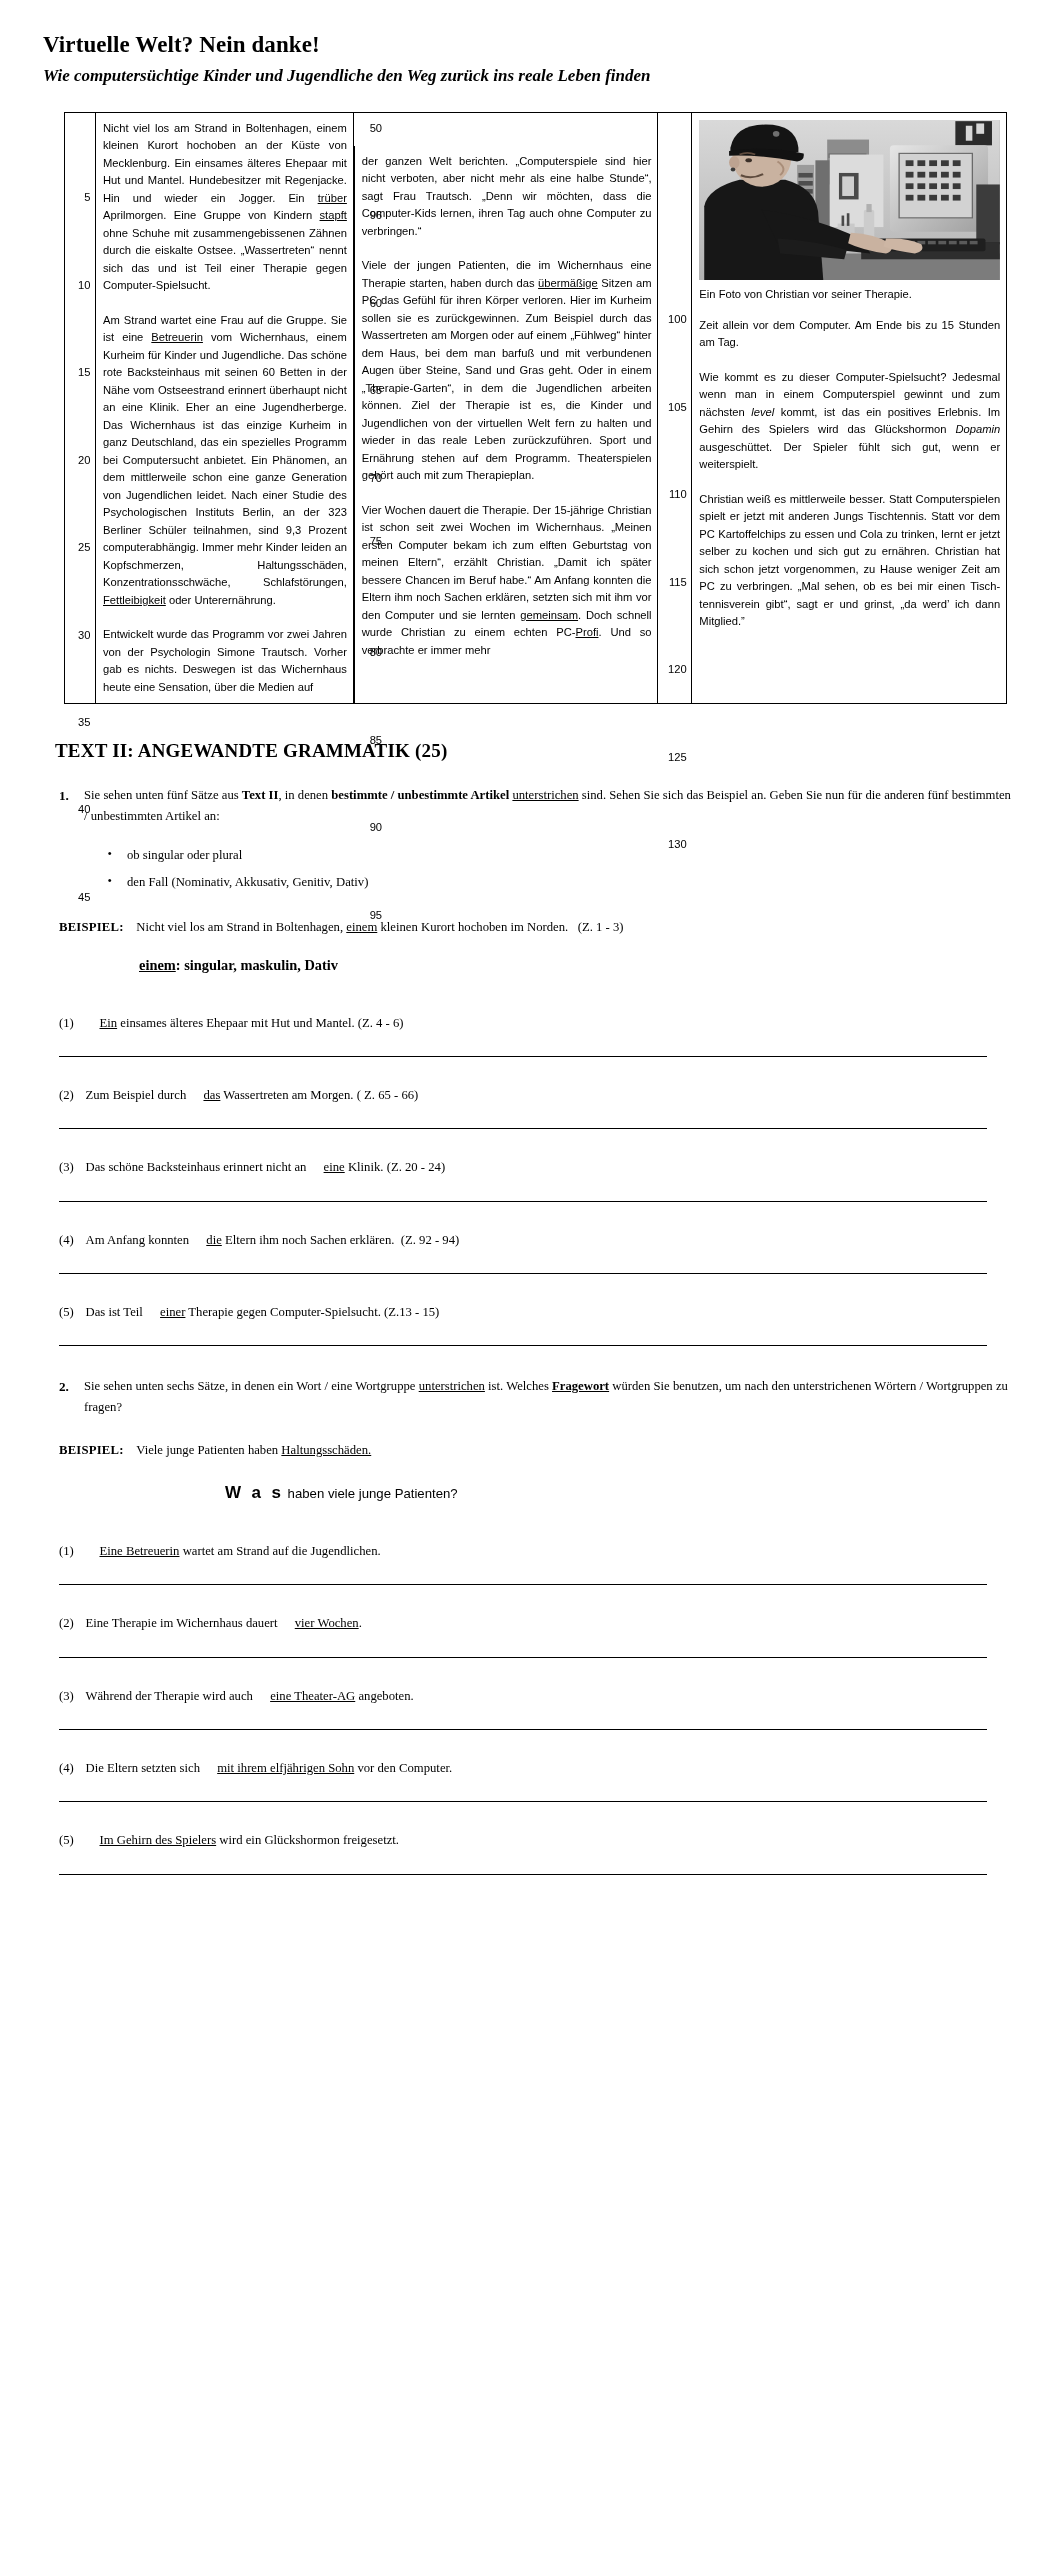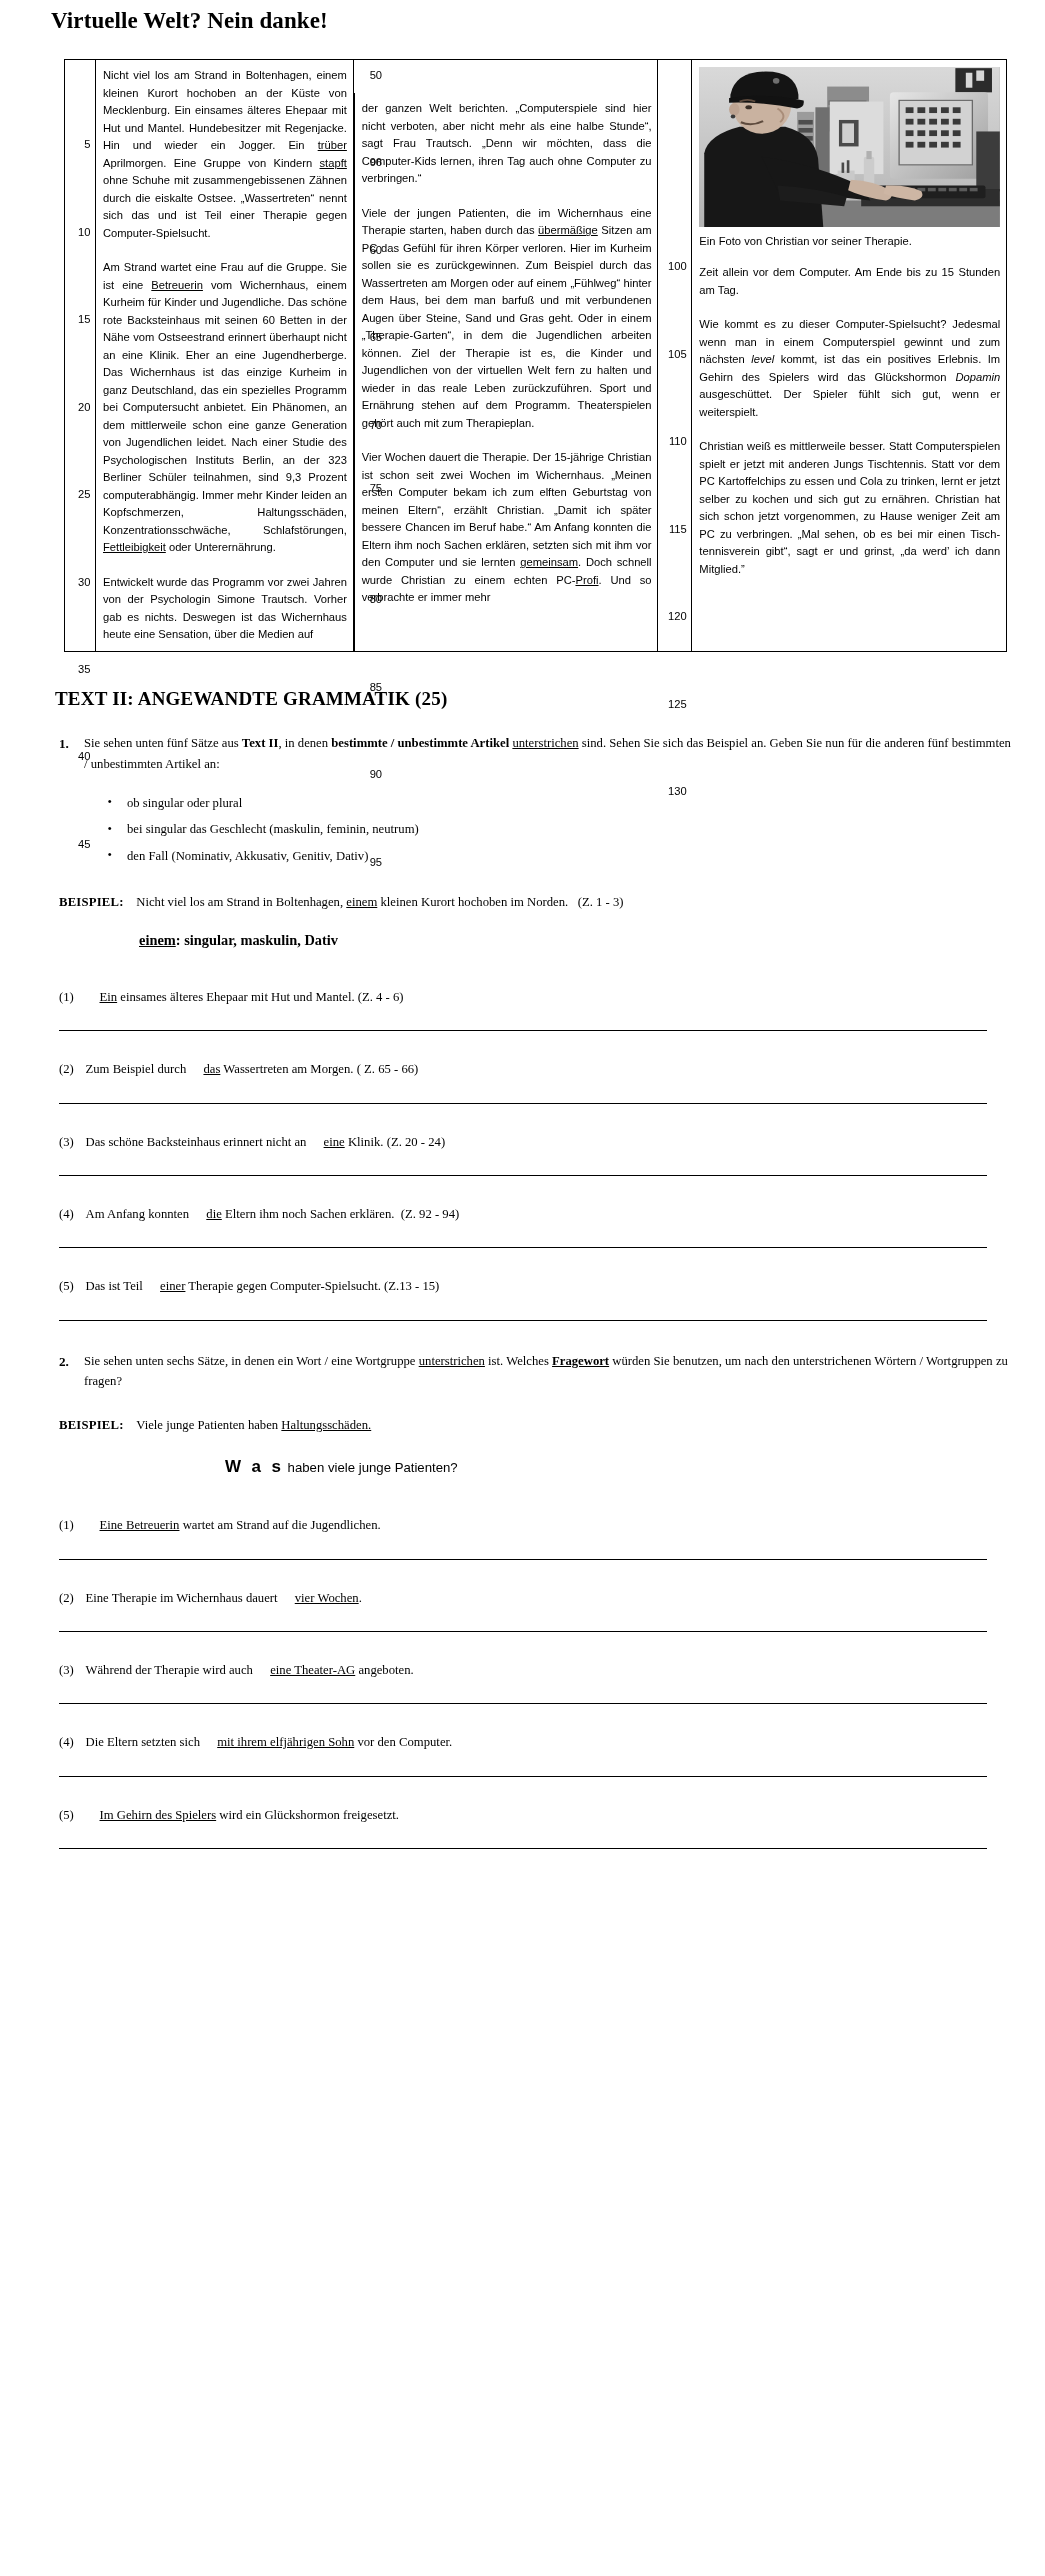--- a/index.html
+++ b/index.html
@@ -15,21 +15,21 @@
   }
   .page {
     position: relative;
     width: 1046px;
     min-height: 2576px;
     box-sizing: border-box;
     padding: 0 35px;
   }
 
   
-  .doc-header { padding-top: 8px; margin-left: 8px; }
+  .doc-header { padding-top: 32px; }
   .doc-title {
     font-family: "Liberation Serif", serif;
     font-weight: bold;
     font-size: 23px;
     line-height: 1.15;
     letter-spacing: 0.1px;
     margin: 0 0 8px 8px;
   }
   .doc-subtitle {
     font-family: "Liberation Serif", serif;
@@ -201,20 +201,21 @@
 
   .spacer-sm { height: 10.4px; }
 </style>
 </head>
 <body>
 
 <div class="page">
 
   <div class="doc-header">
     <div class="doc-title">Virtuelle Welt? Nein danke!</div>
+    <div class="doc-subtitle">Wie computersüchtige Kinder und Jugendliche den Weg zurück ins reale Leben finden</div>
   </div>
 
   <div class="article-box">
 
     <div class="col col-1">
       <div class="linenos">
         <span class="ln" style="top:76px">5</span>
         <span class="ln" style="top:164px">10</span>
         <span class="ln" style="top:251px">15</span>
         <span class="ln" style="top:339px">20</span>
@@ -379,21 +380,20 @@
 
   <div class="section-title">TEXT II: ANGEWANDTE GRAMMATIK (25)</div>
 
   <div class="task">
     <span class="task-num">1.</span>
     <div class="task-body"><span>Sie sehen unten fünf Sätze aus </span><b>Text II</b><span>, in denen </span><b>bestimmte / unbestimmte Artikel</b><span> </span><u>unterstrichen</u><span> sind. Sehen Sie sich das Beispiel an. Geben Sie nun für die anderen fünf bestimmten / unbestimmten Artikel an:</span></div>
   </div>
 
   <ul class="bullets">
     <li>ob singular oder plural</li>
-    <li>bei singular das Geschlecht (maskulin, feminin, neutrum)</li>
     <li>den Fall (Nominativ, Akkusativ, Genitiv, Dativ)</li>
   </ul>
 
   <div class="beispiel">
     <span class="lbl">BEISPIEL:</span><span class="body"><span>Nicht viel los am Strand in Boltenhagen, </span><u>einem</u><span> kleinen Kurort hochoben im Norden.</span>&nbsp;&nbsp; <span>(Z. 1 - 3)</span></span>
   </div>
 
   <div class="answer-line"><u>einem</u><span>: singular, maskulin, Dativ</span></div>
 
   <div class="spacer-sm"></div>

